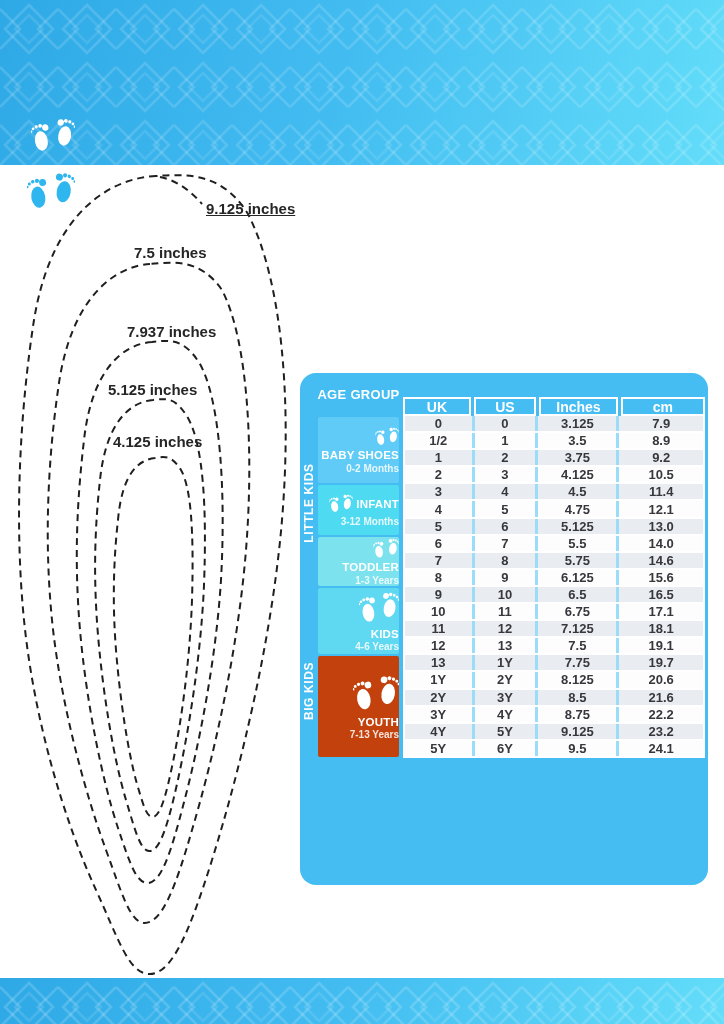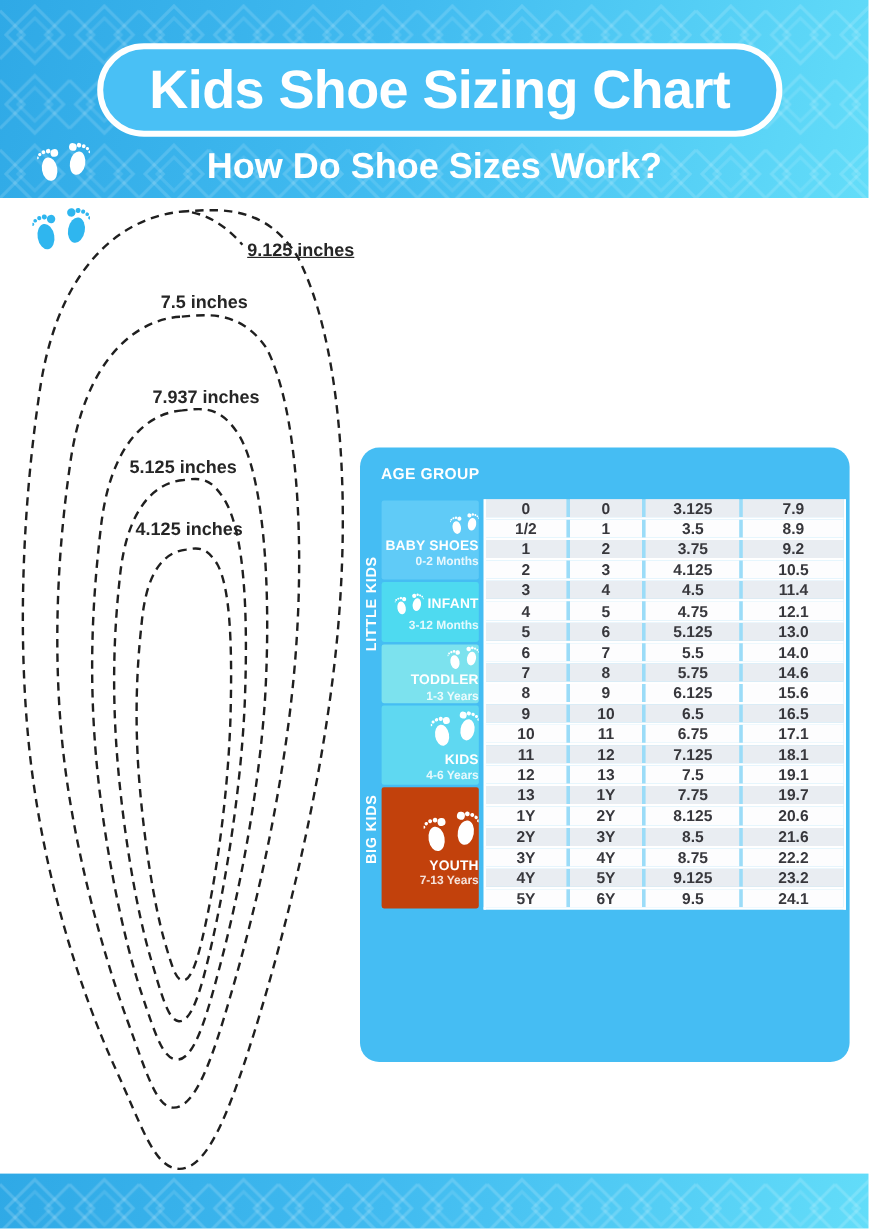--- a/index.html
+++ b/index.html
@@ -71,24 +71,20 @@
           <g fill="none" stroke="#ffffff" stroke-opacity="0.14" stroke-width="2.6">
             <path d="M29 5 L53 29 L29 53 L5 29 Z"></path>
             <path d="M29 15 L43 29 L29 43 L15 29 Z" stroke-opacity="0.10"></path>
             <path d="M0 9 L20 29 L0 49"></path>
             <path d="M58 9 L38 29 L58 49"></path>
           </g>
         </pattern>
       </defs>
       <rect width="724" height="165" fill="url(#p1)"></rect>
     </svg>
-    <div class="title-pill">
-      <div class="title">Kids Shoe Sizing Chart</div>
-    </div>
-    <div class="subtitle">How Do Shoe Sizes Work?</div>
     <span class="feet-abs" style="left:31px;top:116px;" id="feet-header">
         <svg width="44" height="40.0" viewBox="0 0 44 40" fill="#ffffff">
           <g transform="translate(0,5) rotate(-10 10 18)">
             <ellipse cx="10" cy="20" rx="6.4" ry="9.8"></ellipse>
             <circle cx="16.2" cy="7.4" r="3.2"></circle>
             <circle cx="11.4" cy="5" r="1.9"></circle>
             <circle cx="7.4" cy="5.2" r="1.6"></circle>
             <circle cx="4" cy="6.6" r="1.4"></circle>
             <circle cx="1.6" cy="9" r="1.2"></circle>
           </g>
@@ -249,20 +245,26 @@
               <circle cx="8.6" cy="5" r="1.9"></circle>
               <circle cx="12.6" cy="5.2" r="1.6"></circle>
               <circle cx="16" cy="6.6" r="1.4"></circle>
               <circle cx="18.4" cy="9" r="1.2"></circle>
             </g>
           </svg>
           <span class="name">YOUTH</span>
           <span class="age">7-13 Years</span>
         </div>
       </div>
+    <div class="grid-head" id="grid-head">
+        <div class="hcell c0">UK</div>
+        <div class="hcell c1">US</div>
+        <div class="hcell c2">Inches</div>
+        <div class="hcell c3">cm</div>
+      </div>
     <div class="grid-body" id="grid-body">
         <div class="g-row odd">
           <div class="cell c0">0</div>
           <div class="cell c1">0</div>
           <div class="cell c2">3.125</div>
           <div class="cell c3">7.9</div>
         </div>
         <div class="g-row even">
           <div class="cell c0">1/2</div>
           <div class="cell c1">1</div>

